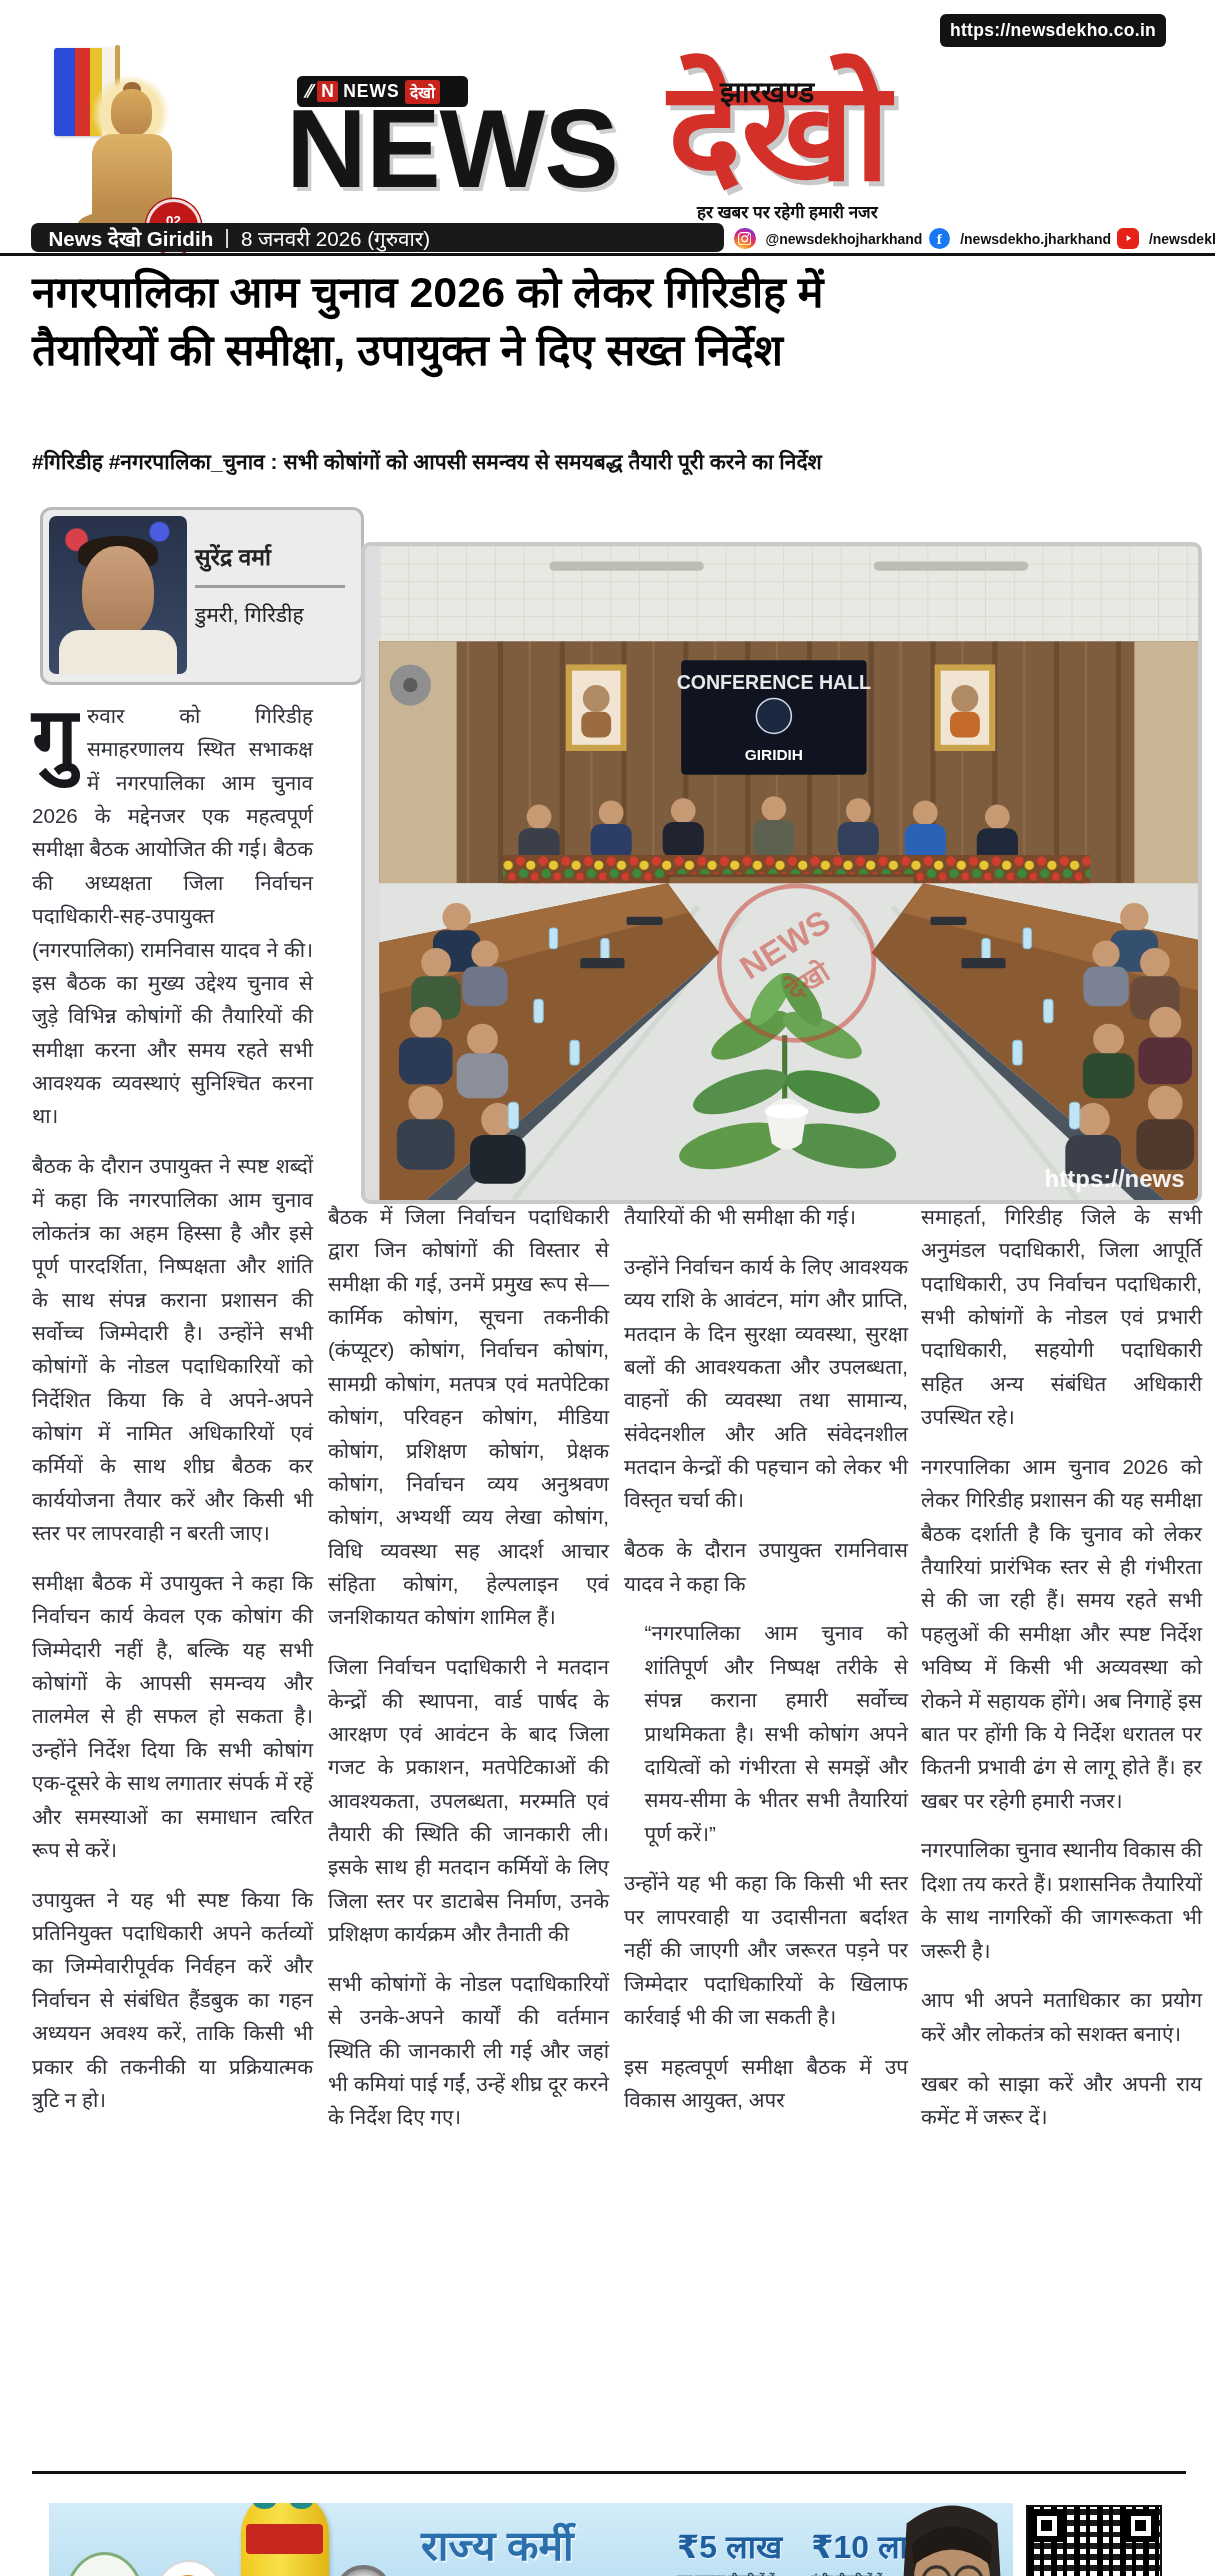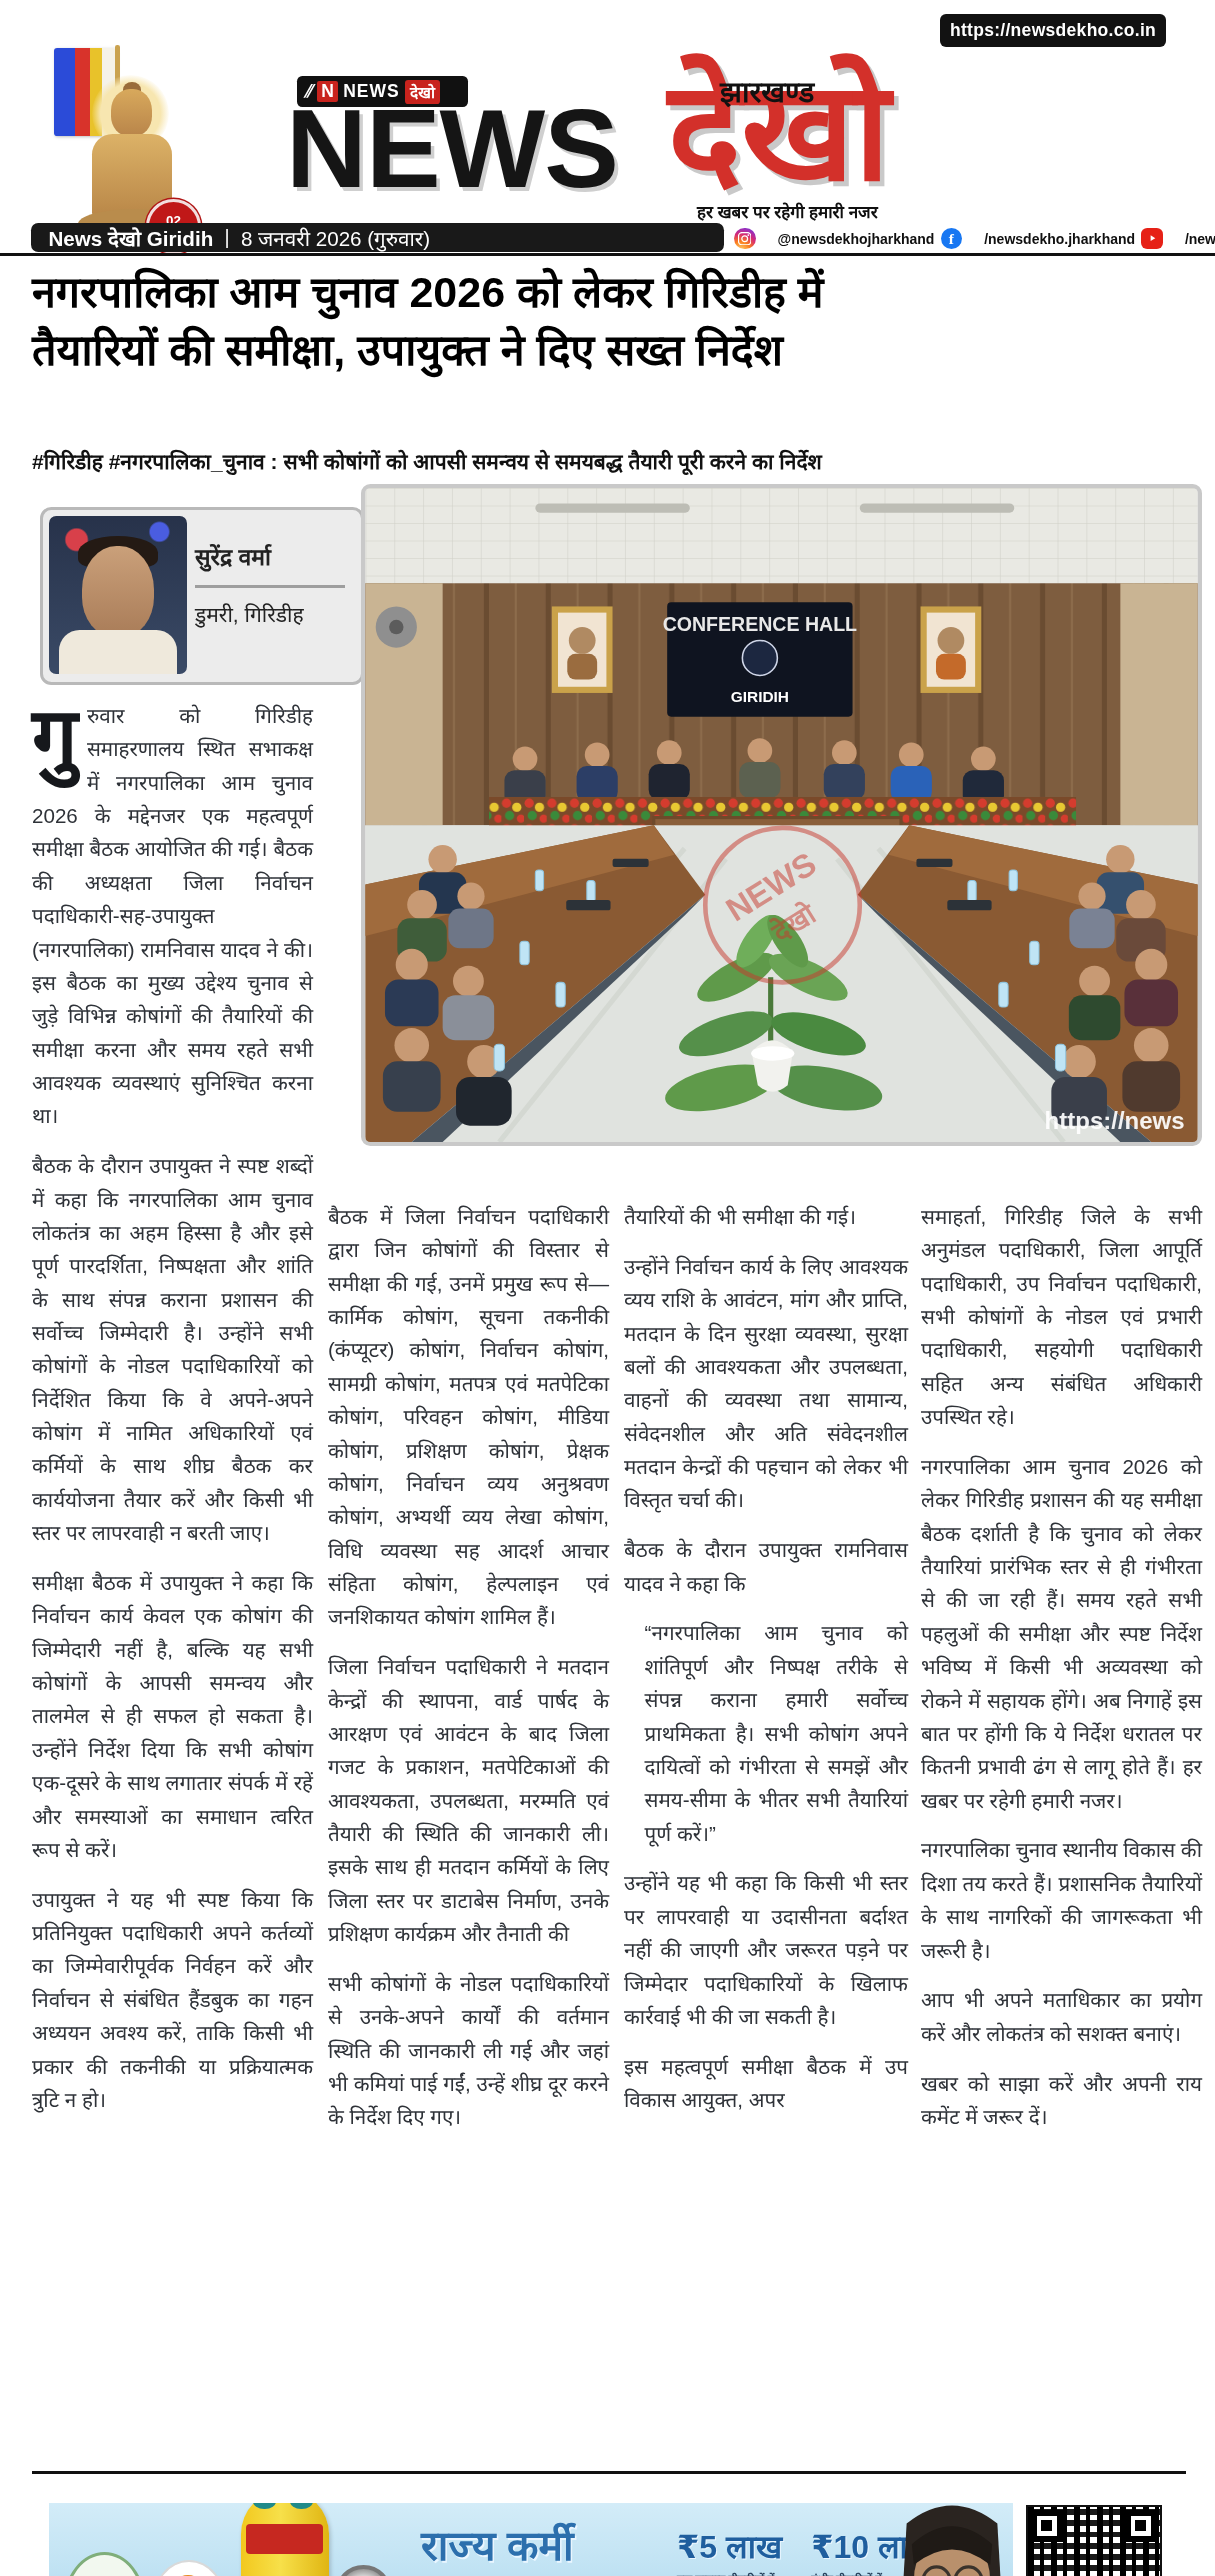--- a/index.html
+++ b/index.html
@@ -47,21 +47,21 @@
   .state-label{position:absolute;left:720px;top:71px;font-size:29px;font-weight:800;color:#111;z-index:3;}
   .tagline{position:absolute;left:697px;top:200px;font-size:17px;font-weight:bold;color:#101010;z-index:4;}
   
   .edition-bar{position:absolute;left:31px;top:223px;width:693px;height:29px;background:#191919;border-radius:7.2px;
                display:flex;align-items:center;gap:11.3px;padding:0 17.5px;box-sizing:border-box;z-index:5;}
   .edition-bar .ed{color:#fff;font-size:20.6px;font-weight:bold;white-space:nowrap;}
   .edition-bar .sep{color:#fff;font-size:19.6px;font-weight:300;}
   .edition-bar .dt{color:#fff;font-size:20.6px;white-space:nowrap;}
   .social-row{position:absolute;left:734px;top:225px;width:479px;height:27px;display:flex;align-items:center;
               gap:6.2px;z-index:5;}
-  .social-item{display:flex;align-items:center;gap:22px;}
+  .social-item{display:flex;align-items:center;gap:10px;}
   .social-item .handle{font-size:14px;font-weight:bold;color:#101010;white-space:nowrap;}
   .icon-badge{width:21.6px;height:21.6px;border-radius:50%;display:flex;align-items:center;justify-content:center;flex:0 0 auto;}
   .ig{background:radial-gradient(circle at 30% 110%,#ffd776,#fa7e1e 35%,#d62976 62%,#962fbf 82%,#4f5bd5);}
   .fb{background:#1877f2;color:#fff;font-size:15.5px;font-weight:bold;font-family:"Liberation Serif",serif;}
   .yt{background:#e62117;border-radius:6.2px;}
   .header-rule{position:absolute;left:0;top:253px;width:1216px;height:2.6px;background:#111;}
 
   
   .headline{position:absolute;left:32px;top:264px;width:1154px;font-size:43px;font-weight:800;color:#000000;
             line-height:1.34;}
@@ -78,22 +78,22 @@
   .author-face{position:absolute;left:33px;top:30px;width:72px;height:91px;border-radius:48% 48% 44% 44%;
                background:linear-gradient(180deg,#caa07a,#a97c58);}
   .author-hair{position:absolute;left:29px;top:19.6px;width:80px;height:33px;border-radius:50% 50% 30% 30%;background:#241a14;}
   .author-shirt{position:absolute;left:10.3px;top:114px;width:118px;height:46px;border-radius:20.6px 20.6px 0 0;background:#efe9dc;}
   .author-meta{position:absolute;left:152px;top:30px;width:160px;}
   .author-name{font-size:23px;font-weight:bold;color:#222;}
   .author-divider{margin-top:13.4px;width:150px;height:2.6px;background:#9e9e9e;}
   .author-loc{margin-top:12.4px;font-size:21px;color:#222;}
 
   
-  .main-photo{position:absolute;left:361px;top:484px;width:841px;height:662px;border:4.1px solid #c9c9c9;
-              border-radius:9.3px;box-sizing:border-box;overflow:hidden;background:#ddd;}
+  .main-photo{position:absolute;left:361px;top:542px;width:841px;height:662px;border:4.1px solid #c9c9c9;
+              border-radius:9.3px;box-sizing:border-box;overflow:hidden;background:#ddd;padding-left:14px;}
   .main-photo svg{display:block;}
   .photo-watermark{position:absolute;right:13.4px;bottom:7.2px;color:rgba(255,255,255,.92);font-size:24px;font-weight:bold;}
 
   
   .col{position:absolute;text-align:justify;font-size:20.6px;line-height:1.62;color:#2e3238;}
   .col p{margin:0 0 16.5px 0;}
   #col1{left:32px; top:699px;width:281px;}
   #col2{left:328px;top:1200px;width:281px;}
   #col3{left:624px;top:1200px;width:284px;}
   #col4{left:921px;top:1200px;width:281px;}

